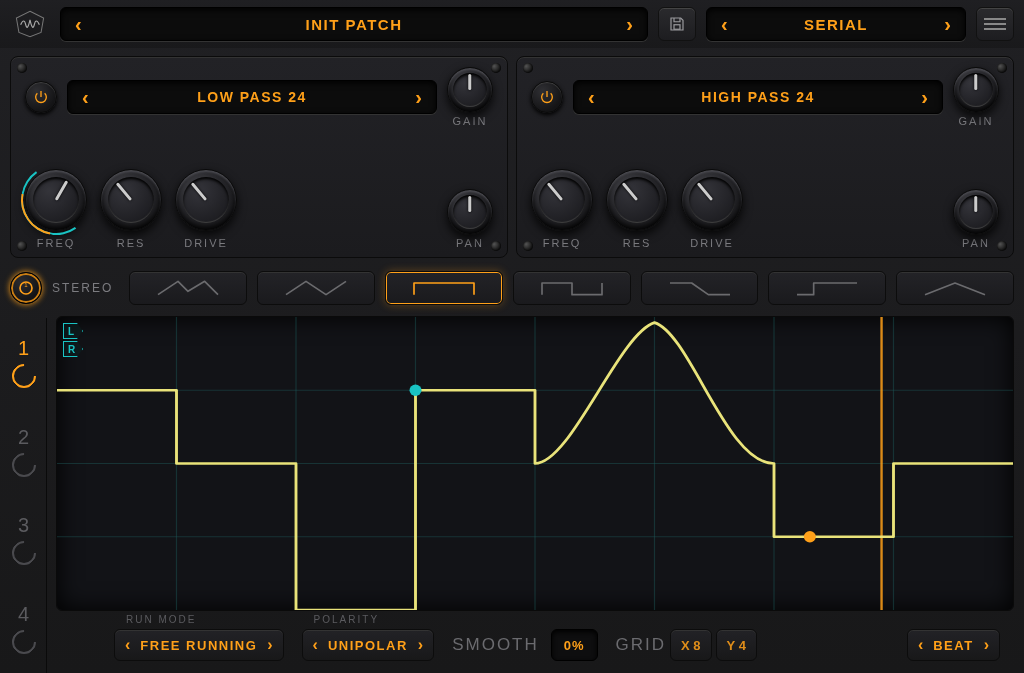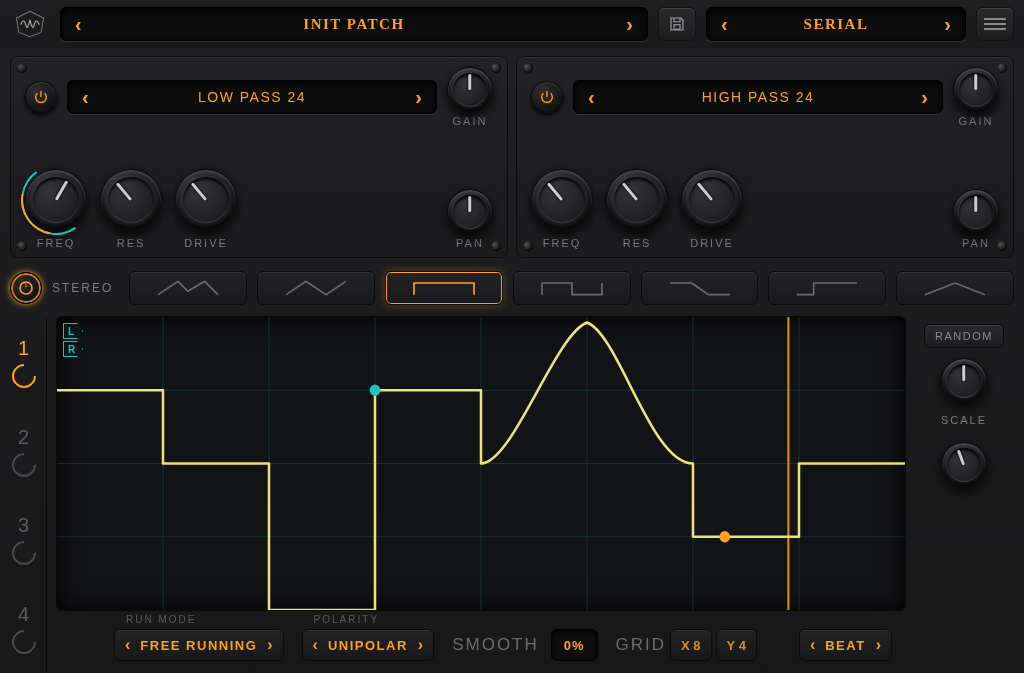--- a/index.html
+++ b/index.html
@@ -35,21 +35,21 @@
   }
   .logo svg { width:34px; height:30px; }
   .lcd {
     flex:1; height:34px; background:#0c0c0c; border:1px solid #000;
     border-radius:6px; display:flex; align-items:center; justify-content:space-between;
     padding:0 8px; box-shadow:inset 0 2px 6px #000, 0 1px 0 #333;
   }
   .lcd.narrow { flex:0 0 260px; }
   .lcd .ar { color:var(--orange); font-size:20px; font-weight:bold; cursor:pointer;
              padding:0 6px; }
-  .lcd .val { color:var(--orange); font-size:15px; letter-spacing:1.5px; font-weight:600;font-family:Liberation Serif, serif; }
+  .lcd .val { color:var(--orange); font-size:15px; letter-spacing:1.5px; font-weight:600; }
   .iconbtn {
     width:38px; height:34px; background:linear-gradient(#2a2a2d,#1d1d20);
     border:1px solid #111; border-radius:6px; display:flex; align-items:center;
     justify-content:center; color:var(--text); box-shadow:inset 0 1px 0 #444;
   }
   .title { font-size:18px; letter-spacing:2px; color:#8f8f92; font-weight:500;
            padding-left:6px; white-space:nowrap; }
   .burger div { width:22px; height:2px; background:#888; margin:3px 0; }
 
   
@@ -67,21 +67,21 @@
   .screw.bl{bottom:6px;left:6px}.screw.br{bottom:6px;right:6px}
 
   .fpanel .row1 { display:flex; align-items:center; gap:10px; }
   .pwr {
     width:32px; height:32px; border-radius:50%;
     background:radial-gradient(circle at 35% 30%, #2f2f33, #141416 70%);
     border:1px solid #0a0a0a; box-shadow:0 2px 4px #000, inset 0 1px 1px #444;
     display:flex; align-items:center; justify-content:center;
   }
   .pwr svg { width:16px; height:16px; }
-  .typetxt { color:var(--orange); font-size:14px; letter-spacing:1.5px; font-weight:400; }
+  .typetxt { color:var(--orange); font-size:14px; letter-spacing:1.5px; font-weight:700; }
 
   .knob-row { display:flex; align-items:flex-end; gap:13px; margin-top:8px; flex:1; }
   .knob-col { display:flex; flex-direction:column; align-items:center; gap:6px; }
   .knob-col.side { gap:2px; }
   .klabel { font-size:11px; letter-spacing:2px; color:#7c7c80; }
 
   .knob {
     width:62px; height:62px; border-radius:50%;
     background:
       radial-gradient(circle at 32% 28%, #3d3d42 0%, #26262a 45%, #161618 100%);
@@ -504,27 +504,15 @@
         <div class="spacer"></div>
 
         <div class="chooser">
           <span class="ar">‹</span>
           <span class="val">BEAT</span>
           <span class="ar">›</span>
         </div>
       </div>
     </div>
 
-    <div id="side-col">
-      <div class="pill-btn">
-        <span>RANDOM</span>
-      </div>
-      <div class="knob sm">
-        <div class="tick"></div>
-      </div>
-      <div class="klabel">SCALE</div>
-      <div class="knob sm" style="margin-top:6px">
-        <div class="tick" style="transform:translate(-50%,0) rotate(160deg)"></div>
-      </div>
-    </div>
 
   </div>
 </div>
 
 </body></html>

